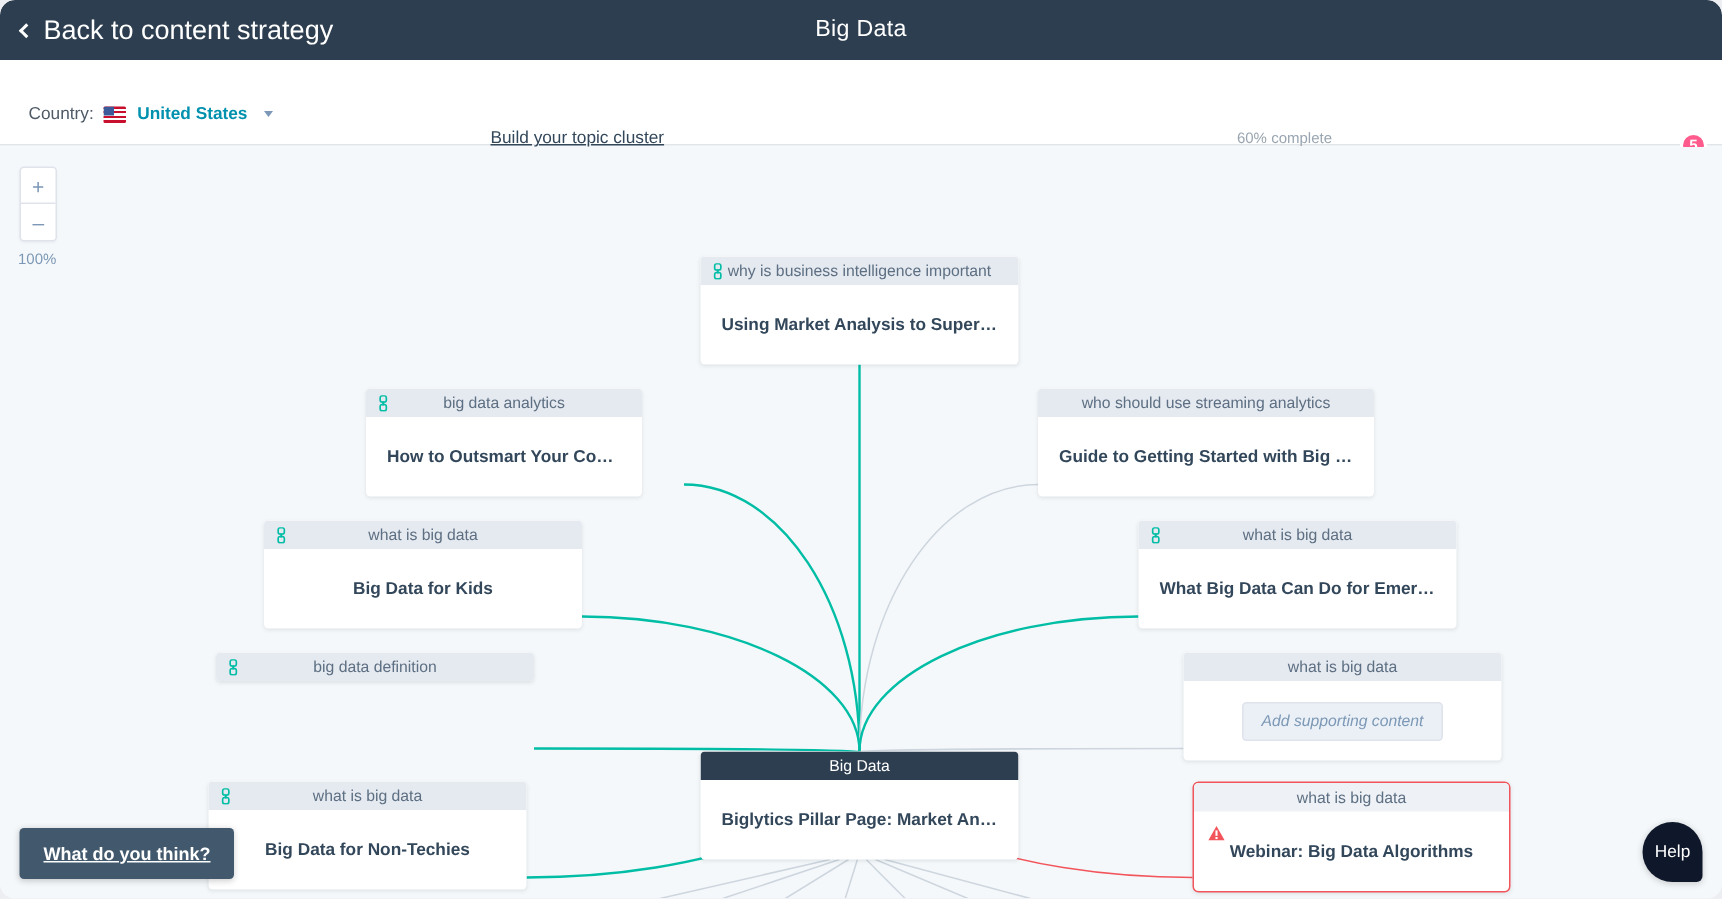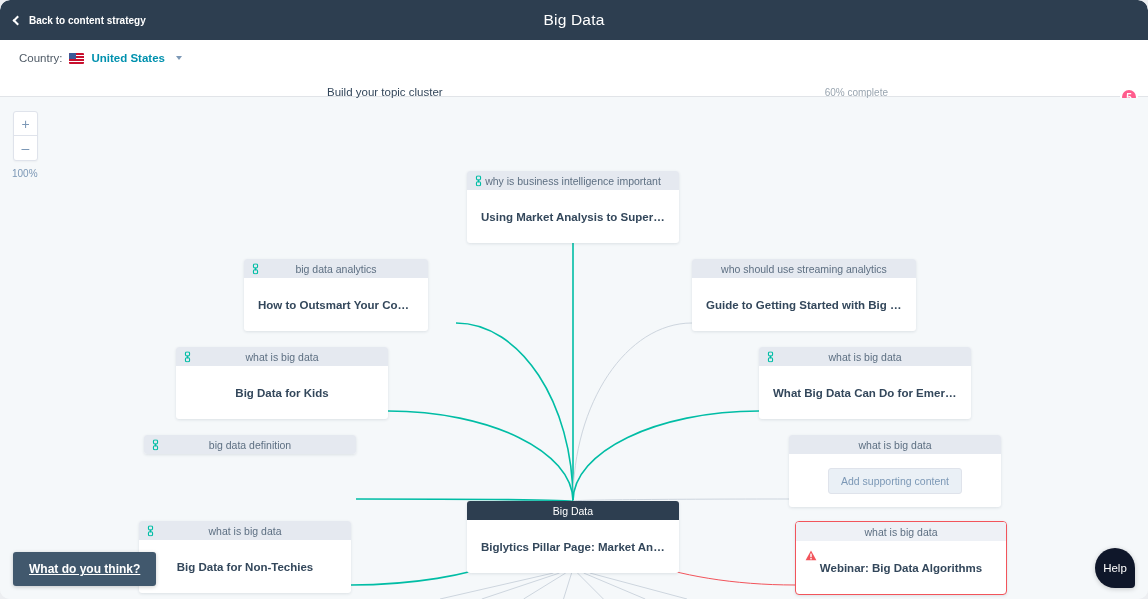--- a/index.html
+++ b/index.html
@@ -21,21 +21,21 @@
   .topbar {
     position: absolute; top: 0; left: 0;
     width: 1148px; height: 40px;
     background: #2d3e50;
     border-radius: 10px 10px 0 0;
     display: flex; align-items: center;
   }
   .back-link {
     position: absolute; left: 14px;
     display: flex; align-items: center; gap: 7px;
-    color: #ffffff; font-size: 10px; font-weight: bold;
+    color: #ffffff; font-size: 18px; font-weight: normal;
     cursor: pointer;
     justify-content: space-between;
   }
   .chev-left {
     display: inline-block; width: 7px; height: 7px;
     border-left: 2px solid #ffffff; border-bottom: 2px solid #ffffff;
     transform: rotate(45deg);
     margin-right: 1px;
   }
   .topbar-title {
@@ -44,21 +44,21 @@
   }
 
   
   .subheader {
     position: absolute; top: 40px; left: 0;
     width: 1148px; height: 57px;
     background: #ffffff;
     border-bottom: 1px solid #e1e4e8;
   }
   .country-wrap {
-    position: absolute; left: 19px; top: 12px;
+    position: absolute; left: 19px; top: 30px;
     display: flex; align-items: center; gap: 7px;
     font-size: 11.5px;
   }
   .country-label { color: #4f5a66; }
   .flag {
     width: 15px; height: 11px; border-radius: 1px;
     background:
       linear-gradient(to bottom,
         #c8102e 0%, #c8102e 14%,
         #ffffff 14%, #ffffff 28%,
@@ -83,21 +83,21 @@
     border-right: 3.5px solid transparent;
     border-top: 4.5px solid #7c98b6;
     margin-left: 4px; vertical-align: middle;
   }
 
   .progress-block { position: absolute; left: 327px; top: 46px; width: 561px; }
   .progress-row {
     display:flex; justify-content: space-between; align-items: baseline;
     margin-bottom: 7px;
   }
-  .progress-title { font-size: 11.5px; color: #33475b; }
+  .progress-title { font-size: 11.5px; color: #33475b; text-decoration: underline; }
   .progress-pct { font-size: 10px; color: #99a5b0; }
   .progress-track {
     position: relative; width: 561px; height: 10px;
     border-radius: 6px; background: #eaf0f6;
   }
   .progress-fill {
     position:absolute; left:0; top:0; height:10px; width: 60%;
     border-radius: 6px;
     background: linear-gradient(to right, #00bda5 0%, #00a4bd 100%);
   }
@@ -194,20 +194,21 @@
   }
   .card.error .card-head { background: #eef1f6; }
   .warn-icon {
     position:absolute; left: 9px; top: 28px; z-index: 6;
   }
   .add-btn {
     background:#eaf0f6; color:#7c98b6;
     border:1px solid #dfe3eb; border-radius:3px;
     font-size: 10.5px; padding: 6px 12px; cursor:pointer;
     font-family: "Liberation Sans", sans-serif;
+    font-style: italic;
   }
 
   
   .feedback-btn {
     position:absolute; left: 13px; bottom: 13px; z-index: 8;
     background: #41586d; color:#ffffff;
     font-size: 12px; font-weight: bold;
     padding: 10px 16px; border:none; border-radius: 3px;
     cursor:pointer; font-family:"Liberation Sans", sans-serif;
     box-shadow: 0 1px 4px rgba(0,0,0,.2);

